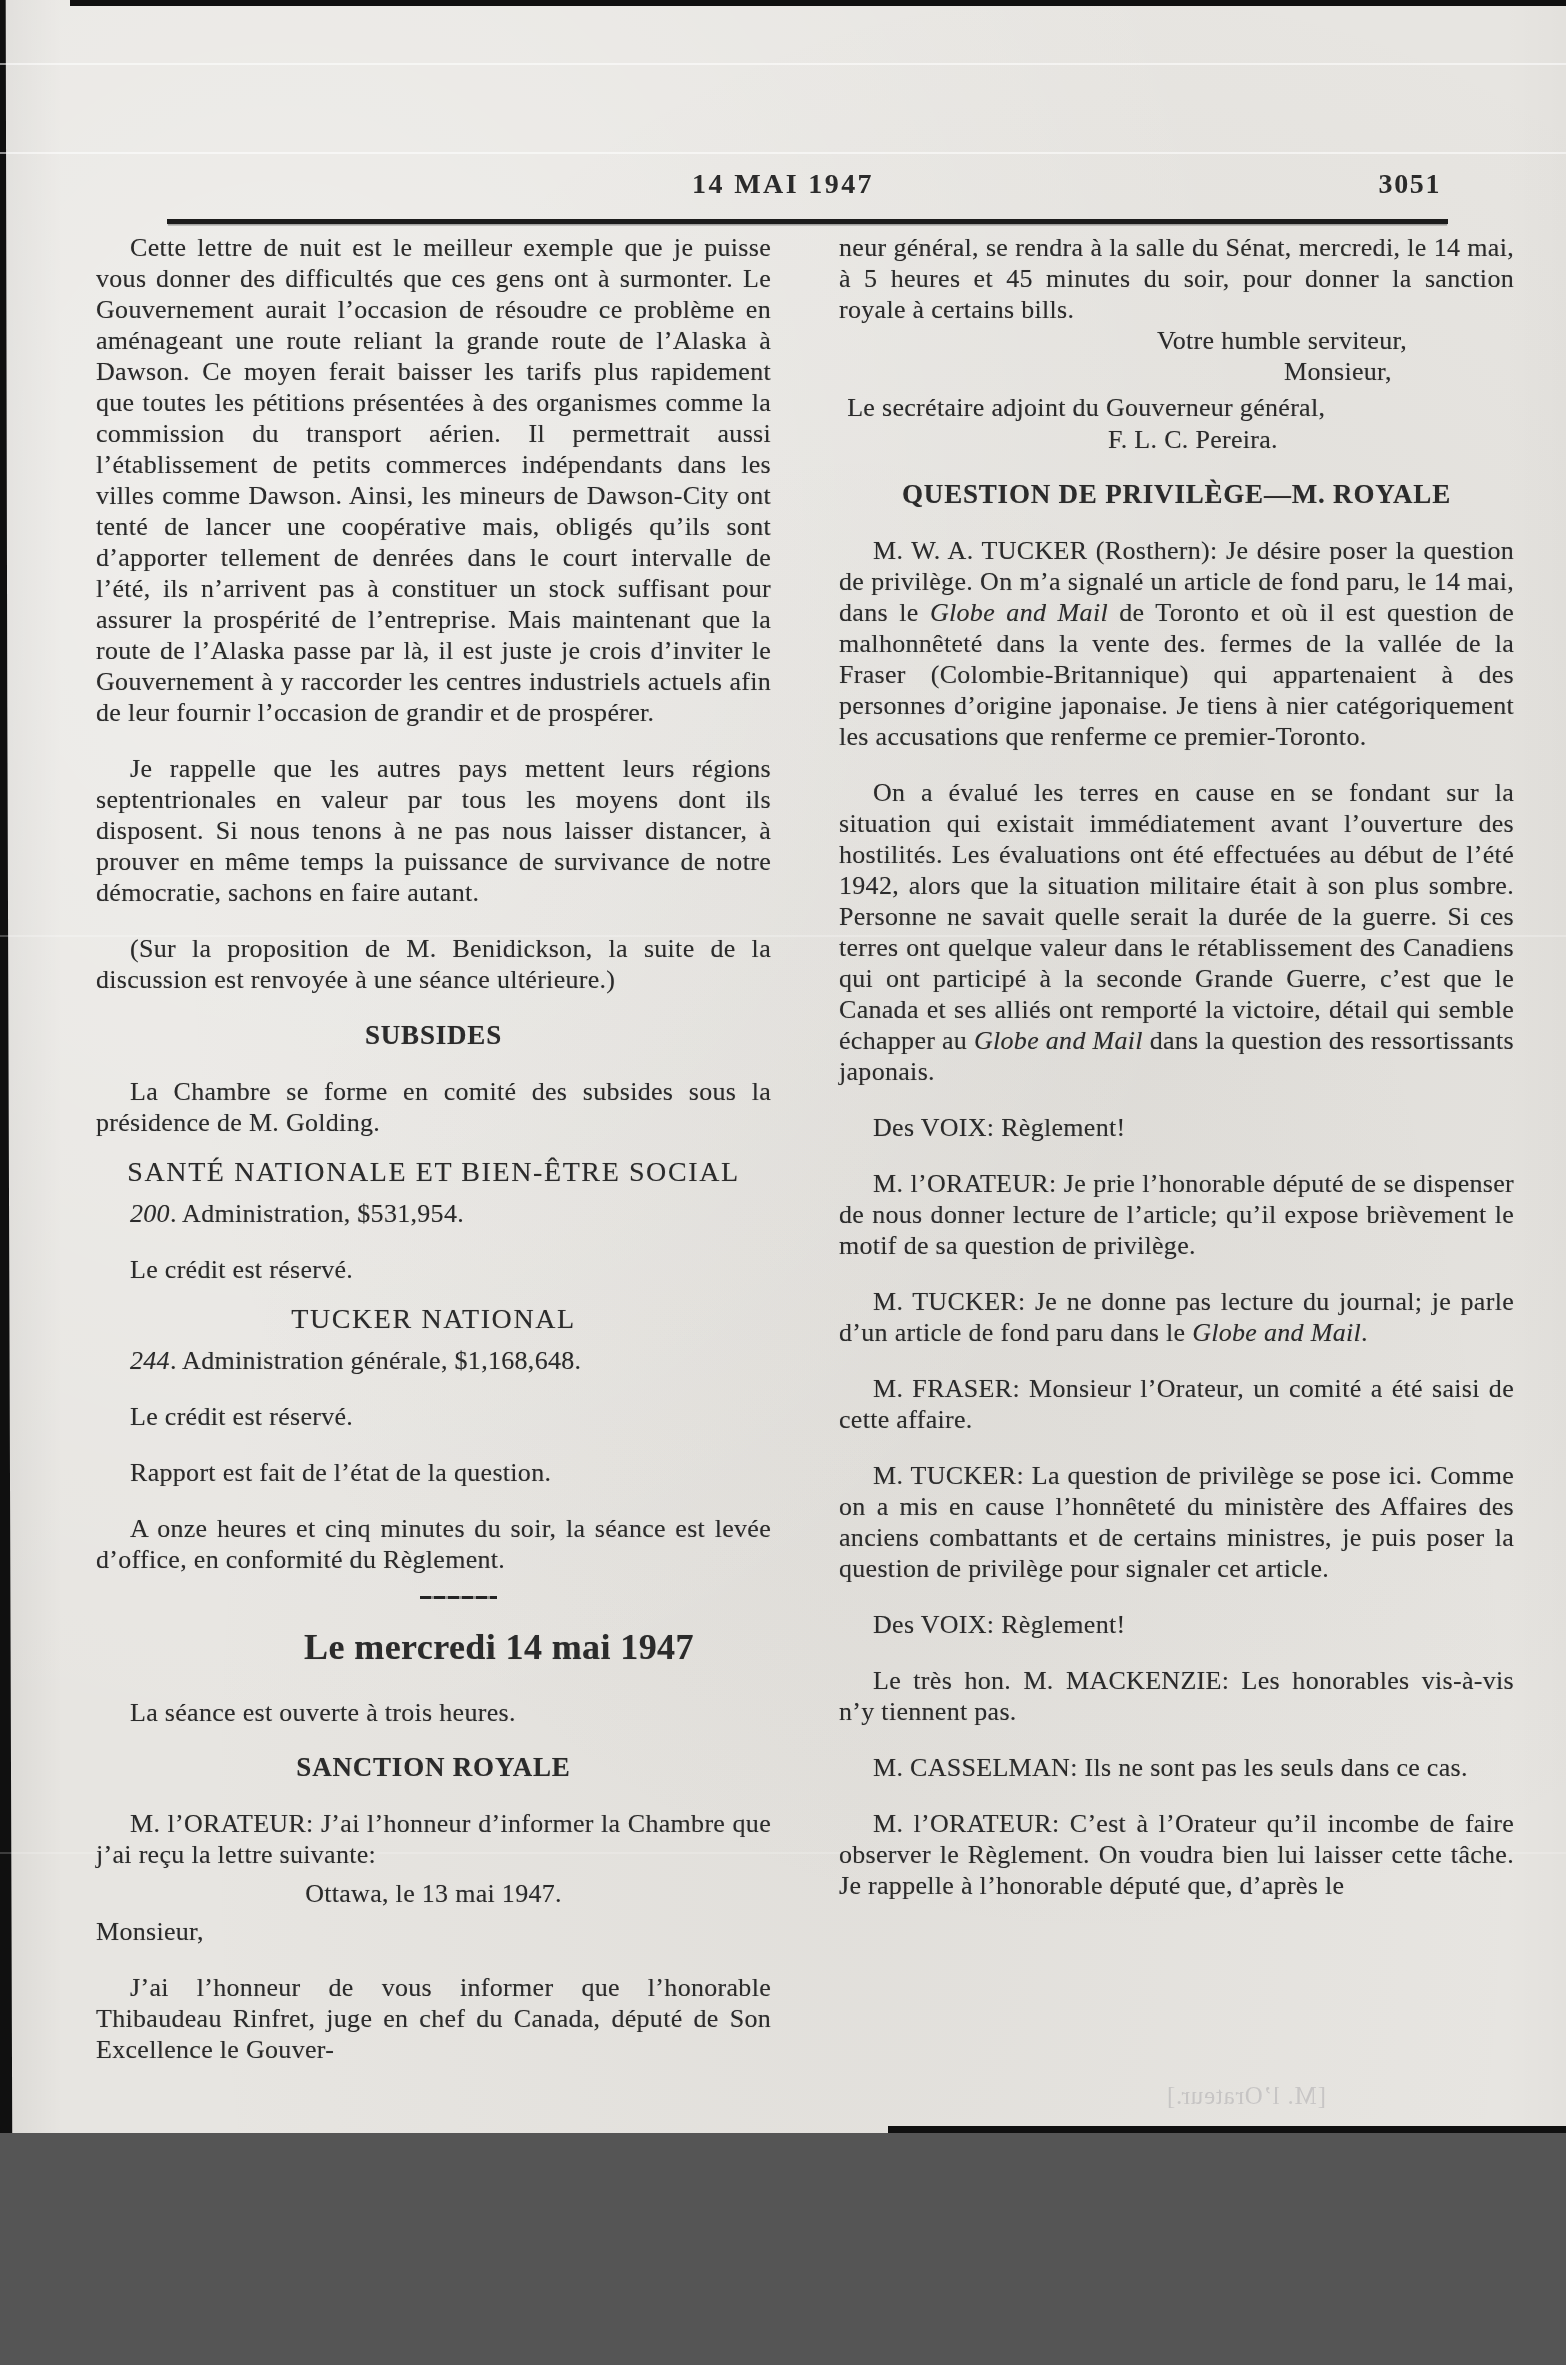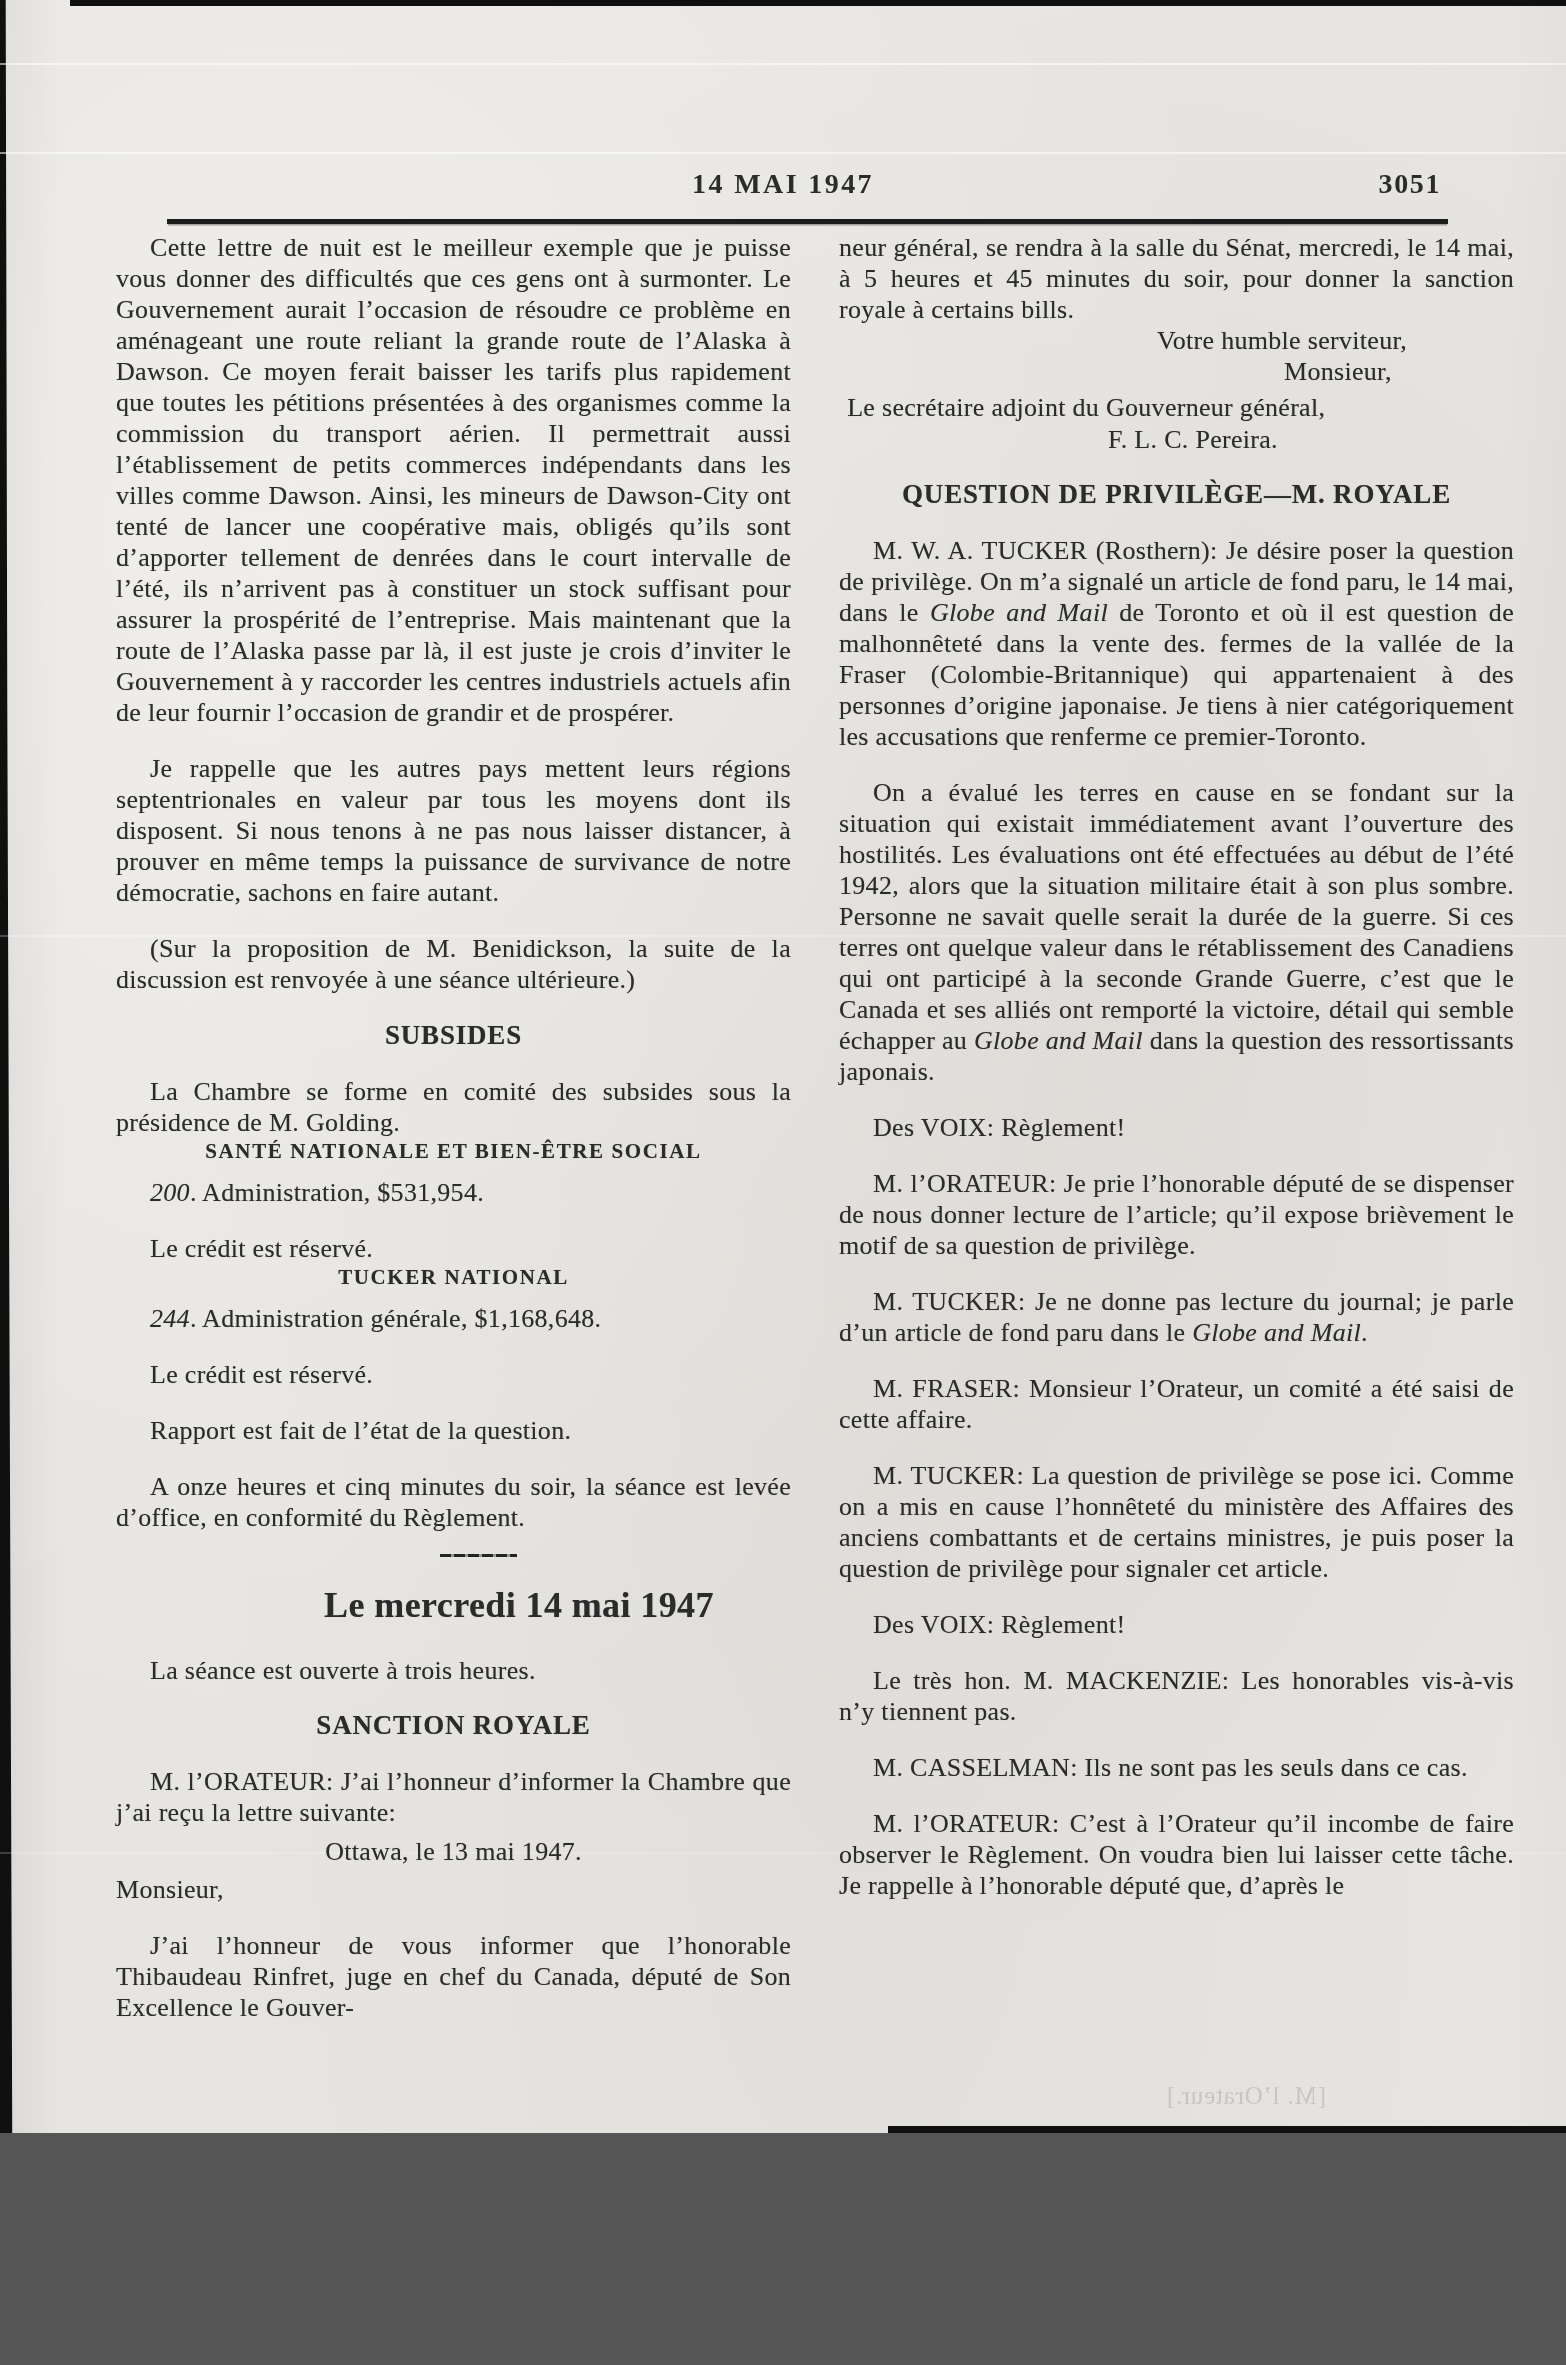--- a/index.html
+++ b/index.html
@@ -25,28 +25,28 @@
 
   .hdr-date{position:absolute;top:168px;left:0;width:1566px;text-align:center;
     font-size:28px;font-weight:700;letter-spacing:2.4px;}
   .hdr-page{position:absolute;top:168px;right:125px;font-size:28px;font-weight:700;letter-spacing:1.6px;}
   .rule-main{position:absolute;top:219px;left:167px;width:1281px;height:4.9px;background:#1c1c1c;
     box-shadow:0 2.4px 0 -0.8px rgba(28,28,28,0.35);}
 
   .col{position:absolute;top:232px;width:675px;font-size:26px;line-height:31px;
     text-align:justify;letter-spacing:0.3px;
     text-shadow:0 0 0.8px rgba(43,43,43,0.35);}
-  .col-left{left:116px;}
+  .col-left{left:96px;}
   .col-right{left:839px;}
   .blk{margin:0;}
   .col .blk:first-child{margin-top:0;}
   .p{text-indent:34px;margin-top:25px;}
   .pc{text-indent:0;margin-top:0;}
   .heading{text-align:center;text-indent:0;margin-top:24.5px;font-size:27px;font-weight:600;letter-spacing:0.8px;}
-  .subheading{text-align:center;text-indent:0;font-size:21px;font-weight:700;letter-spacing:1.6px;line-height:26px;}
+  .subheading{text-align:center;text-indent:0;margin-top:21px;font-size:28px;font-weight:400;letter-spacing:1.6px;line-height:26px;}
   .vote{text-indent:34px;margin-top:13px;}
   .session-title{text-align:center;text-indent:0;margin-top:28px;margin-bottom:29px;
     font-size:36px;font-weight:700;line-height:41px;padding-left:131px;letter-spacing:0.4px;}
   .letter-dateline{text-align:center;text-indent:0;margin-top:8.2px;}
   .letter-salutation{text-align:left;text-indent:0;margin-top:6.5px;}
   .letter-close-a{text-align:left;text-indent:0;padding-left:269px;margin-top:4.9px;}
   .letter-close-b{text-align:left;text-indent:0;padding-left:318px;margin-top:0;}
   .letter-close-c{text-align:left;text-indent:0;padding-left:445px;margin-top:0;}
   .letter-role{text-align:left;text-indent:0;padding-left:8.2px;margin-top:4.9px;}
   .letter-sign{text-align:center;text-indent:0;margin-top:1px;padding-left:33px;}

